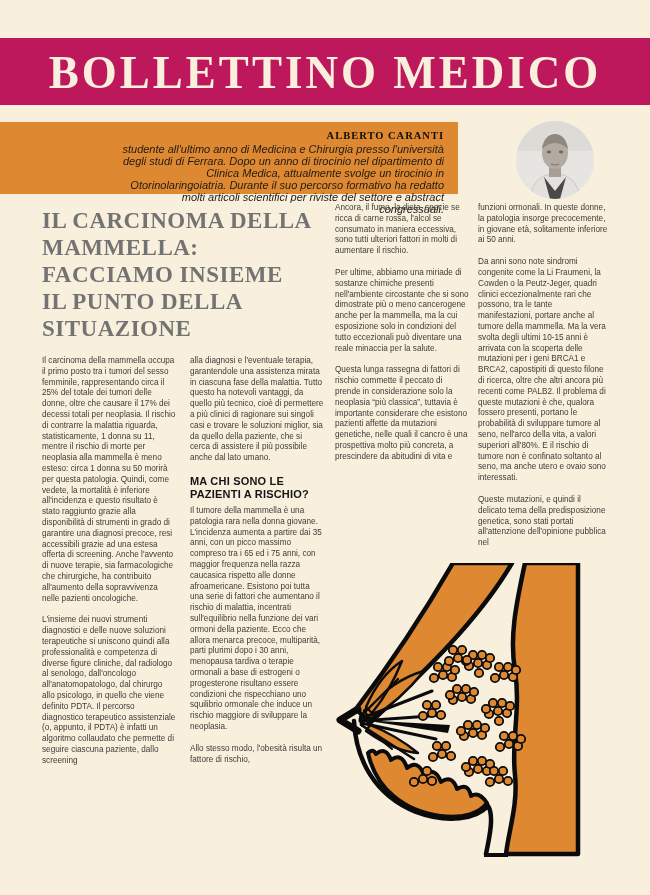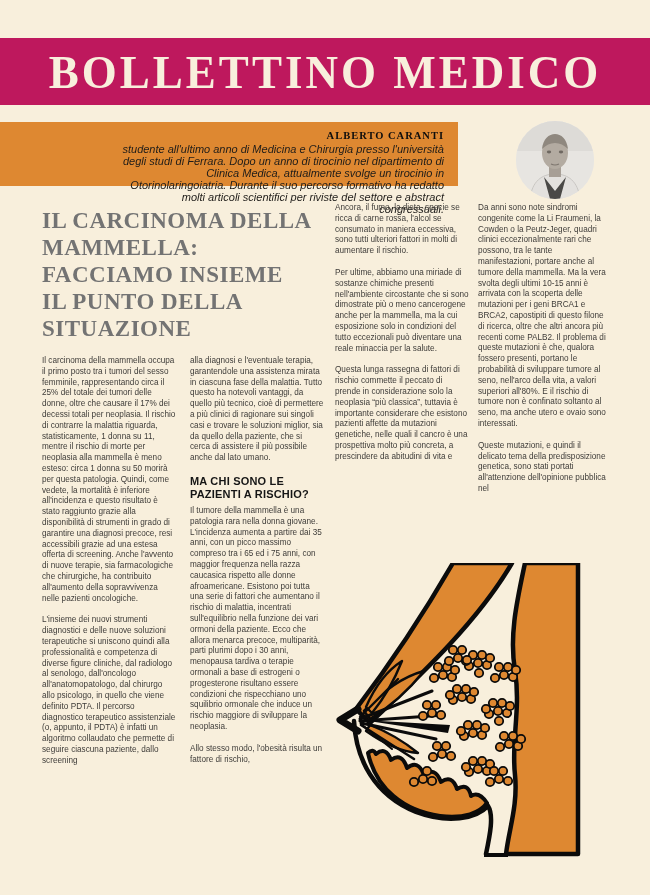--- a/index.html
+++ b/index.html
@@ -14,21 +14,21 @@
     background:#be185d;display:flex;align-items:center;justify-content:center;
   }
   .masthead-title{
     font-family:"Liberation Serif","DejaVu Serif",serif;
     font-weight:bold;font-size:45px;letter-spacing:3px;
     color:#F8EFDC;white-space:nowrap;transform:scaleY(1.04);
   }
   
   .author-box{
     position:absolute;left:0;top:122px;width:444px;height:56px;
-    background:#DE8831;padding:8px 14px 0 0;text-align:right;
+    background:#DE8831;padding:8px 14px 8px 0;text-align:right;
   }
   .author-name{
     font-family:"Liberation Serif","DejaVu Serif",serif;
     font-weight:bold;font-size:10.5px;letter-spacing:1px;color:#0d0d0d;
     margin-bottom:2px;
   }
   .author-bio{
     font-style:italic;font-size:11px;line-height:12px;color:#1e1c19;
     padding-left:120px;
   }
@@ -106,20 +106,21 @@
     <p>Allo stesso modo, l'obesità risulta un fattore di rischio,</p>
   </div>
 
   <div class="col" id="col3">
     <p>Ancora, il fumo, la dieta, specie se ricca di carne rossa, l'alcol se consumato in maniera eccessiva, sono tutti ulteriori fattori in molti di aumentare il rischio.</p>
     <p>Per ultime, abbiamo una miriade di sostanze chimiche presenti nell'ambiente circostante che si sono dimostrate più o meno cancerogene anche per la mammella, ma la cui esposizione solo in condizioni del tutto eccezionali può diventare una reale minaccia per la salute.</p>
     <p>Questa lunga rassegna di fattori di rischio commette il peccato di prende in considerazione solo la neoplasia “più classica”, tuttavia è importante considerare che esistono pazienti affette da mutazioni genetiche, nelle quali il cancro è una prospettiva molto più concreta, a prescindere da abitudini di vita e</p>
   </div>
 
   <div class="col" id="col4">
+    <p>funzioni ormonali. In queste donne, la patologia insorge precocemente, in giovane età, solitamente inferiore ai 50 anni.</p>
     <p>Da anni sono note sindromi congenite come la Li Fraumeni, la Cowden o la Peutz-Jeger, quadri clinici eccezionalmente rari che possono, tra le tante manifestazioni, portare anche al tumore della mammella. Ma la vera svolta degli ultimi 10-15 anni è arrivata con la scoperta delle mutazioni per i geni BRCA1 e BRCA2, capostipiti di questo filone di ricerca, oltre che altri ancora più recenti come PALB2. Il problema di queste mutazioni è che, qualora fossero presenti, portano le probabilità di sviluppare tumore al seno, nell'arco della vita, a valori superiori all'80%. E il rischio di tumore non è confinato soltanto al seno, ma anche utero e ovaio sono interessati.</p>
     <p>Queste mutazioni, e quindi il delicato tema della predisposizione genetica, sono stati portati all'attenzione dell'opinione pubblica nel</p>
   </div>
 
   <div class="figure">
     <svg viewBox="0 0 282 300" width="282" height="300">
 
       <path d="M125,0 C95,52 60,104 28,146 L42,160 C84,120 148,62 184,0 Z" fill="#DE8831" stroke="#0B0B0B" stroke-width="4.5" stroke-linejoin="round"></path>
 
       <path d="M197,0 C189,38 181,72 187,108 C193,146 183,178 187,212 C190,242 181,266 178,291 L250,291 L250,0 Z" fill="#DE8831" stroke="#0B0B0B" stroke-width="4.5" stroke-linejoin="round"></path>

